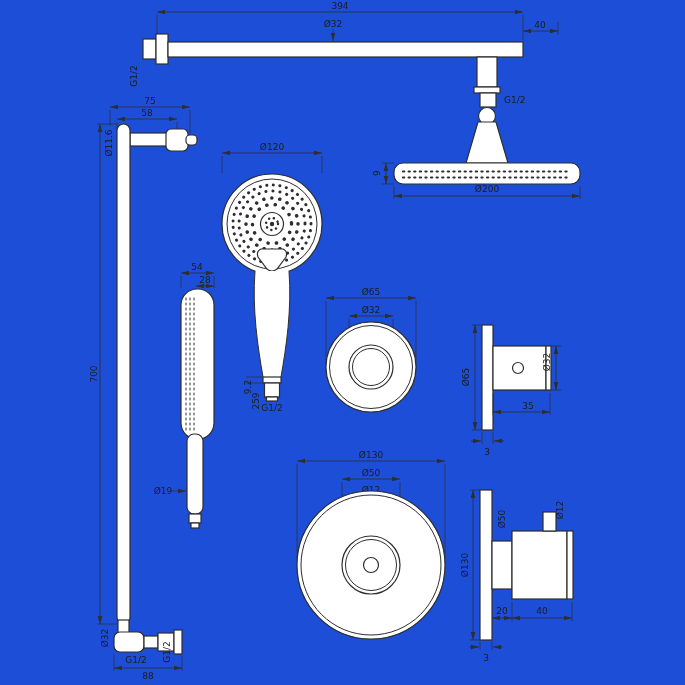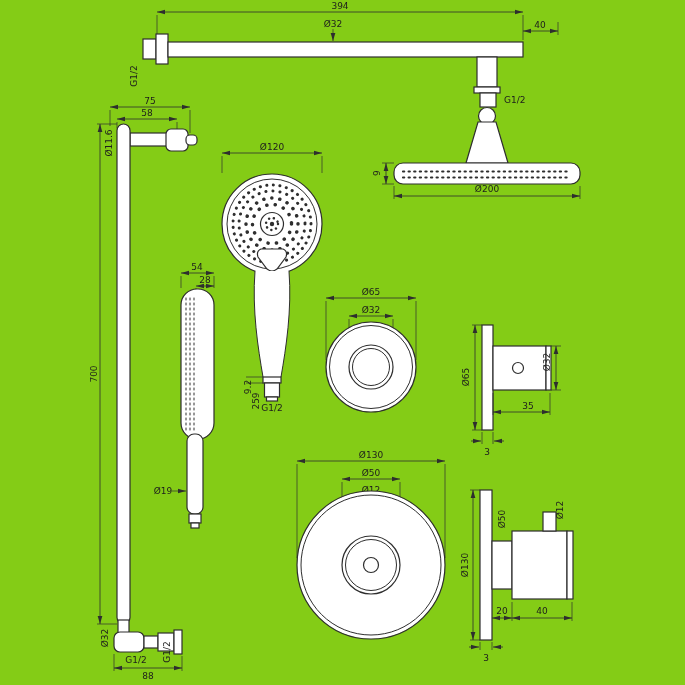--- a/index.html
+++ b/index.html
@@ -1,16 +1,16 @@
 <!DOCTYPE html>
 <html><head>
 <meta charset="utf-8">
 <style>
   html,body{margin:0;padding:0;background:#ffffff;}
-  .stage{width:685px;height:685px;background:#84cc16;position:relative;font-family:"DejaVu Sans",sans-serif;}
+  .stage{width:685px;height:685px;background:#1d4ed8;position:relative;font-family:"DejaVu Sans",sans-serif;}
   svg{display:block;}
   .part{fill:#ffffff;stroke:#2e2e2e;stroke-width:1.2;}
   .thin{fill:none;stroke:#2e2e2e;stroke-width:1;}
   .dim{fill:none;stroke:#2e2e2e;stroke-width:0.8;}
   .ext{fill:none;stroke:#2e2e2e;stroke-width:0.7;}
   .dots{fill:none;stroke:#2e2e2e;stroke-linecap:round;}
   text{font-family:"DejaVu Sans",sans-serif;font-size:9px;fill:#1d1d1d;}
   .dt{text-anchor:middle;}
   .ds{text-anchor:start;}
 </style>

